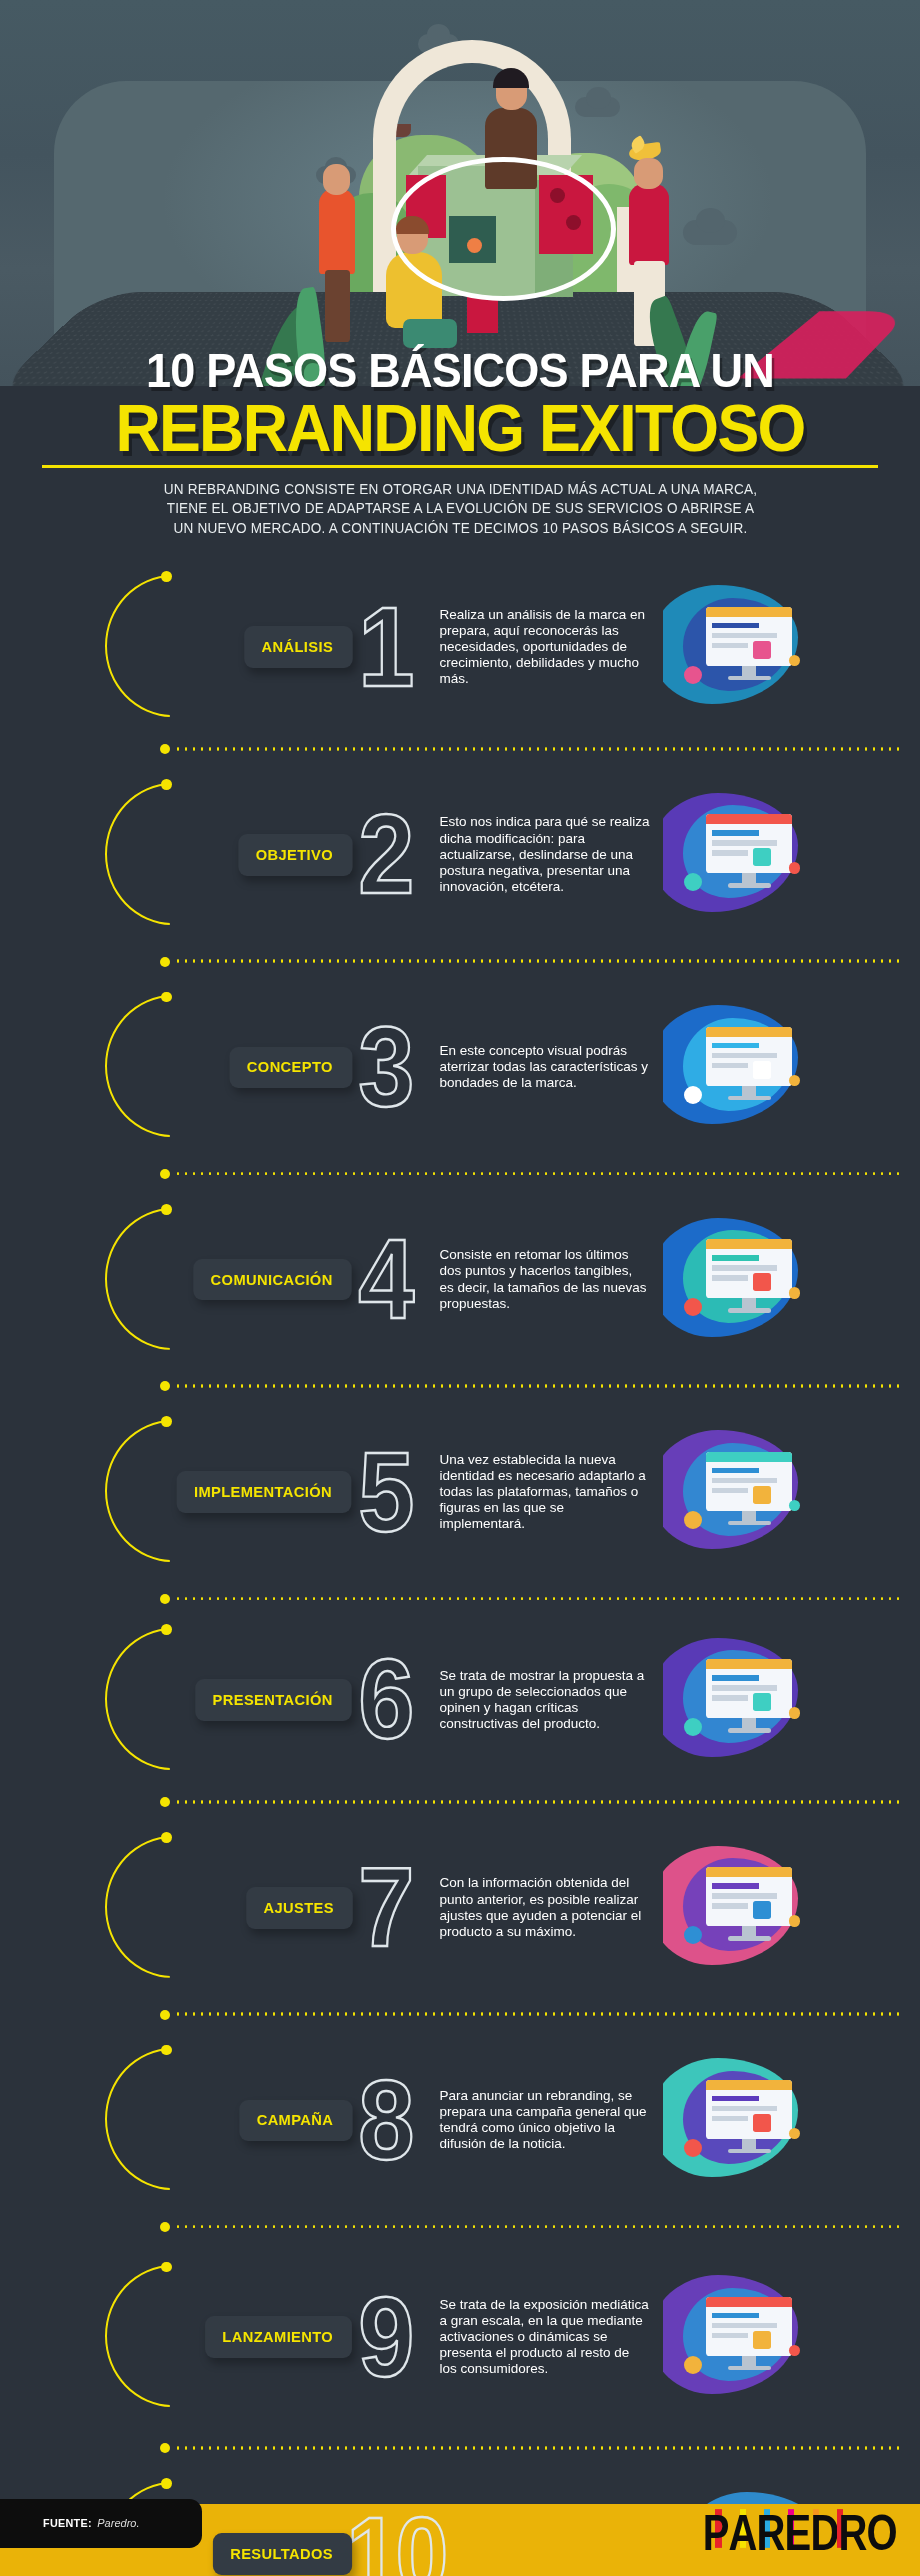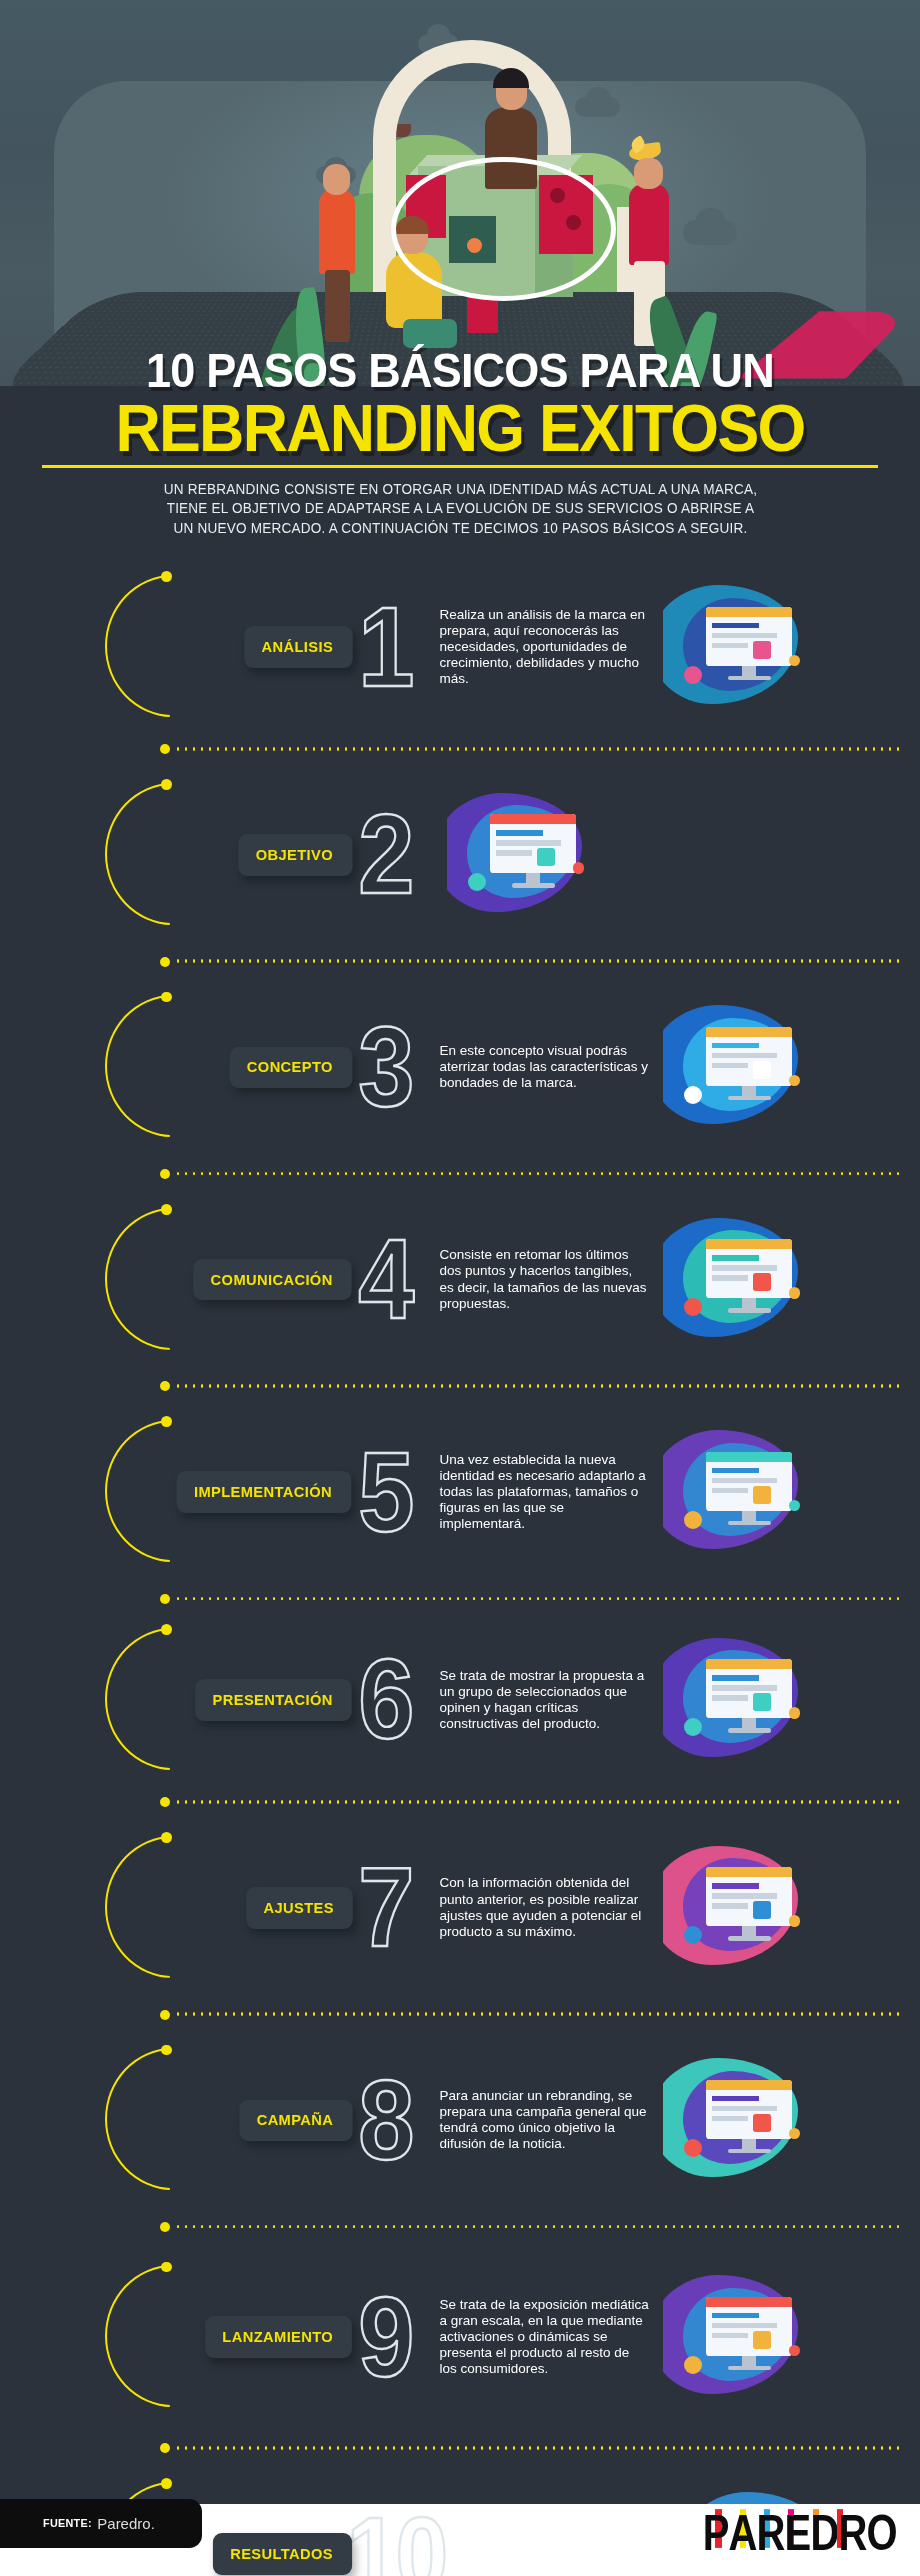--- a/index.html
+++ b/index.html
@@ -254,29 +254,29 @@
     margin-left:12.6px;
     overflow:hidden;
     border-radius:5.4px;
   }
   .blob{
     position:absolute;border-radius:46% 54% 58% 42% / 52% 44% 56% 48%;
   }
 
   
   .footer{
-    position:absolute;left:0;bottom:0;width:920px;height:72px;background:#ffffff;
+    position:absolute;left:0;bottom:0;width:920px;height:72px;background:#eab308;
   }
   .fuente{
     position:absolute;left:0;top:-5.4px;width:202px;height:49px;background:#0d0d0d;
     border-radius:0 12.6px 12.6px 0;
     display:flex;align-items:center;padding-left:43px;
   }
   .fuente b{color:#ffffff;font-size:10.8px;font-weight:bold;letter-spacing:0.3px;}
-  .fuente span{color:#dddddd;font-size:15px;margin-left:5.4px;}
+  .fuente span{color:#dddddd;font-size:11px;margin-left:5.4px;font-style:italic;}
   .paredro{
     position:absolute;right:23.4px;top:7.2px;
     font-family:"Liberation Sans", sans-serif;
     font-weight:bold;font-size:40px;letter-spacing:-0.9px;
     display:flex;align-items:center;transform:scaleY(1.25);
   }
   .paredro span{position:relative;color:#0d0d0d;}
   .paredro span::before{
     content:"";position:absolute;left:3.6px;top:1.8px;width:5.4px;height:27px;z-index:-1;
   }
@@ -385,20 +385,21 @@
       </div>
       <div class="step" style="height: 189px;">
         <div class="step-left">
           <div class="arcwrap">
             <span class="arc"></span>
             <span class="arc-dot"></span>
           </div>
           <div class="pill">OBJETIVO</div>
         </div>
         <div class="bignum">2</div>
+        <div class="desc">Esto nos indica para qué se realiza dicha modificación: para actualizarse, deslindarse de una postura negativa, presentar una innovación, etcétera.</div>
         <div class="thumb">
           <span class="blob" style="left:-12.6px;top:5.4px;width:148px;height:119px;background:#5c3bbd;opacity:.95;"></span>
           <span class="blob" style="left:20px;top:18px;width:108px;height:93px;background:#2e8fd4;opacity:.9;"></span>
           <span style="position:absolute;left:43px;top:27px;width:86px;height:59px;background:#f4f7fb;border-radius:3.6px;"></span>
           <span style="position:absolute;left:43px;top:27px;width:86px;height:10px;background:#f2564b;border-radius:3.6px 3.6px 0 0;"></span>
           <span style="position:absolute;left:49px;top:43px;width:47px;height:5.4px;background:#2e8fd4;"></span>
           <span style="position:absolute;left:49px;top:53px;width:65px;height:5.4px;background:#c9d3de;"></span>
           <span style="position:absolute;left:49px;top:63px;width:36px;height:5.4px;background:#c9d3de;"></span>
           <span style="position:absolute;left:90px;top:61px;width:18px;height:18px;background:#3ecfc2;border-radius:2.7px;"></span>
           <span style="position:absolute;left:79px;top:86px;width:14.4px;height:10.8px;background:#b9c4d0;"></span>

